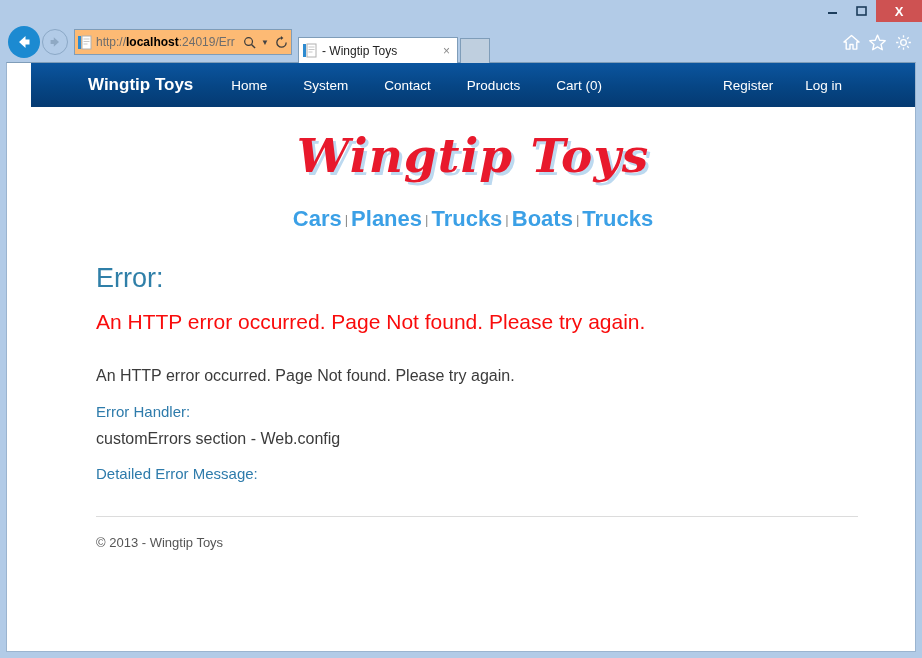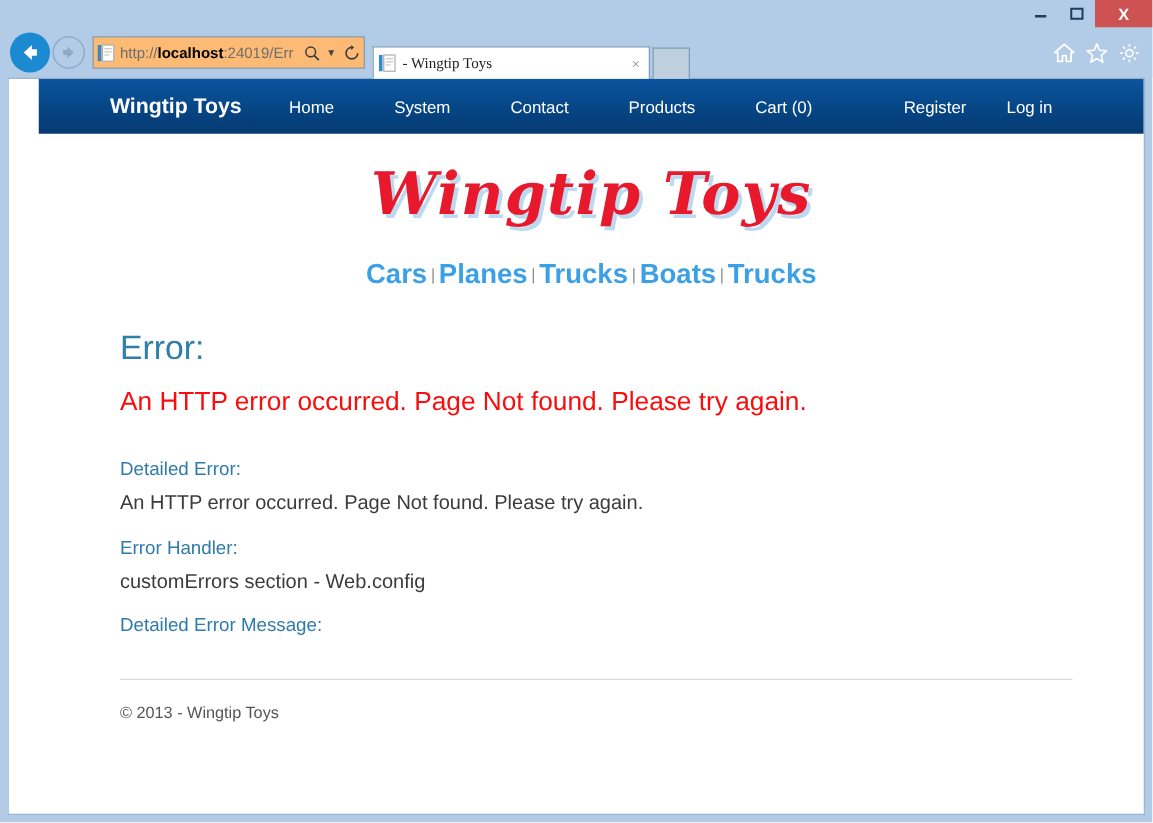--- a/index.html
+++ b/index.html
@@ -102,32 +102,31 @@
     line-height: 14px;
   }
   .url-text b { color: #000000; font-weight: bold; }
   .ab-icon { flex: 0 0 auto; display: flex; align-items: center; color: #3b3b3b; }
   .ab-caret { font-size: 8px; color: #444; margin: 0 2px 0 1px; }
 
   
   .tab {
     margin-left: 6px;
     height: 26px;
-    width: 222px;
+    width: 160px;
     background: #ffffff;
     border: 1px solid #7f9db9;
     border-bottom: none;
     display: flex;
     align-items: center;
     padding: 0 4px;
     gap: 5px;
     align-self: flex-end;
     position: relative;
     top: 1px;
-    font-family: Liberation Serif, serif;
   }
   .tab-title {
     font-size: 12px;
     color: #222222;
     white-space: nowrap;
     overflow: hidden;
     flex: 1 1 auto;
   }
   .tab-close {
     font-size: 12px;
@@ -182,21 +181,21 @@
     margin: 0 auto;
     display: flex;
     align-items: center;
   }
   .brand {
     color: #ffffff;
     font-size: 17px;
     font-weight: bold;
     margin-right: 22px;
   }
-  .nav-links { display: flex; align-items: center; gap: 16px; }
+  .nav-links { display: flex; align-items: center; gap: 4px; }
   .nav-link {
     color: #ffffff;
     font-size: 13.5px;
     padding: 0 16px;
     text-decoration: none;
     white-space: nowrap;
   }
   .nav-right { margin-left: auto; display: flex; align-items: flex-start; }
 
   
@@ -414,21 +413,20 @@
         <div class="cats">
           <a href="#">Cars</a><span class="sep">|</span><a href="#">Planes</a><span class="sep">|</span><a href="#">Trucks</a><span class="sep">|</span><a href="#">Boats</a><span class="sep">|</span><a href="#">Trucks</a>
         </div>
 
         <div class="main-area">
 
           <div class="err-head">Error:</div>
           <div class="err-msg">An HTTP error occurred. Page Not found. Please try again.</div>
 
           <div class="detail-block">
-            <div class="detail-label">Detailed Error:</div>
             <div class="detail-value">An HTTP error occurred. Page Not found. Please try again.</div>
 
             <div class="detail-label">Error Handler:</div>
             <div class="detail-value">customErrors section - Web.config</div>
 
             <div class="detail-label">Detailed Error Message:</div>
           </div>
 
           <hr class="footer-rule">
           <div class="footer-text">© 2013 - Wingtip Toys</div>

